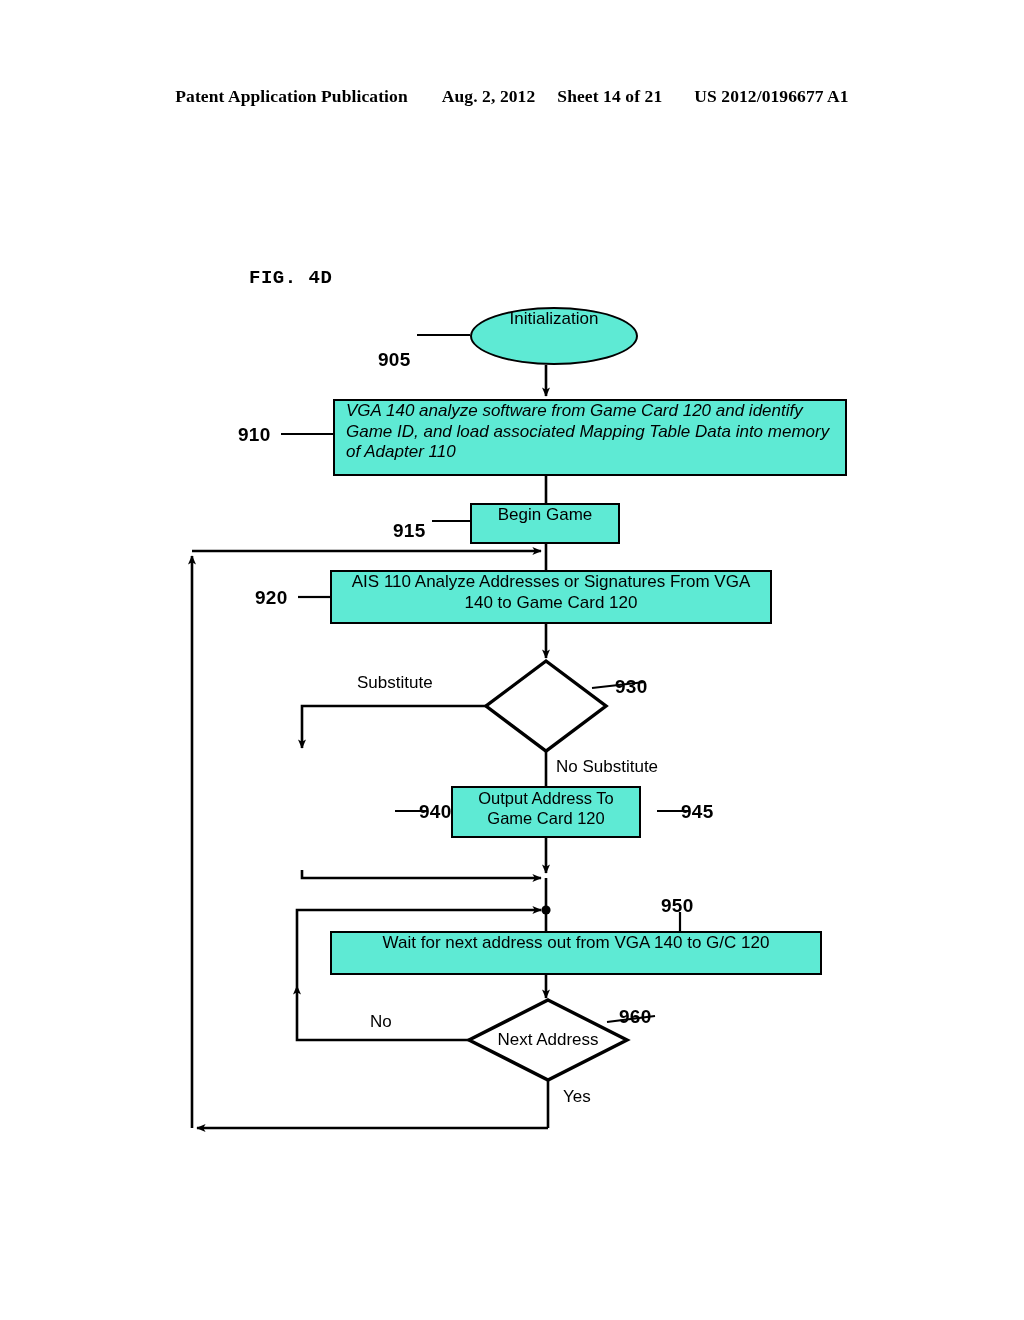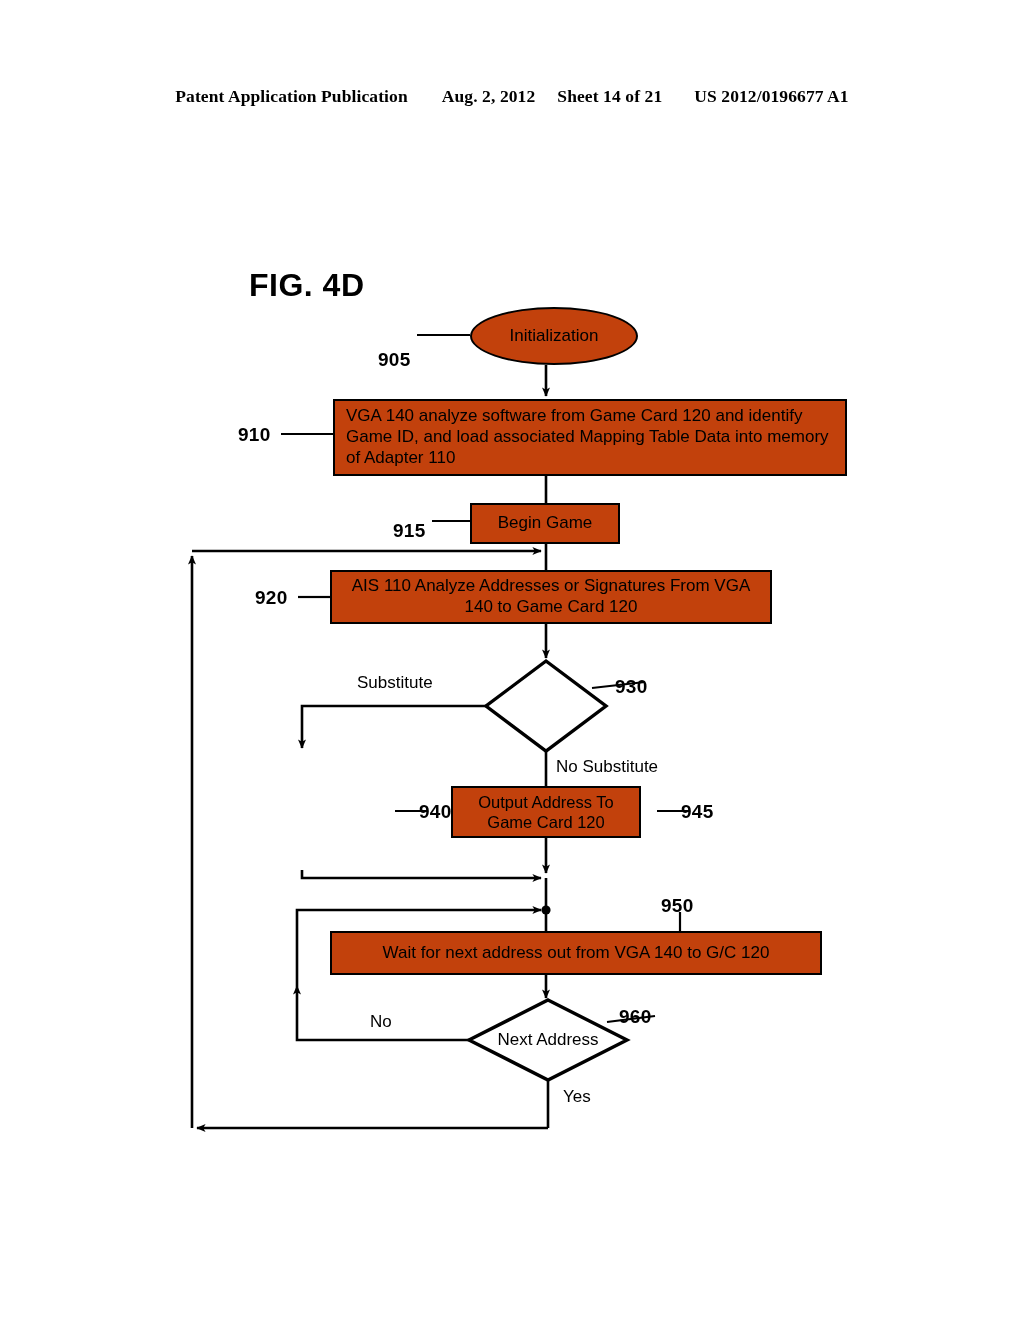--- a/index.html
+++ b/index.html
@@ -38,60 +38,60 @@
   .pub-header span { display: inline-block; vertical-align: baseline; }
   .hdr-gap-a { width: 34px; }
   .hdr-gap-b { width: 22px; }
   .hdr-gap-c { width: 32px; }
 
   
   .fig-title {
     position: absolute;
     left: 249px;
     top: 267px;
-    font-family: Liberation Sans, sans-serif;
+    font-family: Liberation Mono, monospace;
     font-weight: bold;
-    font-size: 32px;
+    font-size: 19px;
     letter-spacing: 0.5px;
   }
 
   
   #wires {
     position: absolute;
     left: 0;
     top: 0;
     width: 1024px;
     height: 1320px;
   }
 
   
   .node {
     position: absolute;
     box-sizing: border-box;
     display: flex;
-    align-items: center;
+    align-items: flex-start;
     justify-content: center;
     text-align: center;
-    background: #c2410c;
+    background: #5eead4;
     font-size: 17px;
     line-height: 1.22;
   }
   .box {
     border: 2.6px solid #000;
   }
   .oval {
     border: 2.8px solid #000;
     border-radius: 50%;
   }
   .node .txt { display: block; padding: 0 6px; }
 
   
   #node-905 { left: 470px; top: 307px; width: 168px;  height: 58px;  font-size: 17px; }
   #node-910 { left: 333px; top: 399px; width: 514px;  height: 77px;  text-align: left; justify-content: flex-start; }
-  #node-910 .txt { padding-left: 11px; text-align: left; }
+  #node-910 .txt { padding-left: 11px; text-align: left; font-style: italic; }
   #node-915 { left: 470px; top: 503px; width: 150px;  height: 41px; }
   #node-920 { left: 330px; top: 570px; width: 442px;  height: 54px; }
   #node-940 { left: 219px; top: 752px; width: 176px;  height: 118px; font-size: 16.5px; line-height: 1.16; }
   #node-945 { left: 451px; top: 786px; width: 190px;  height: 52px;  font-size: 16.5px; }
   #node-950 { left: 330px; top: 931px; width: 492px;  height: 44px; }
 
   
   .diamond-wrap {
     position: absolute;
     display: flex;

